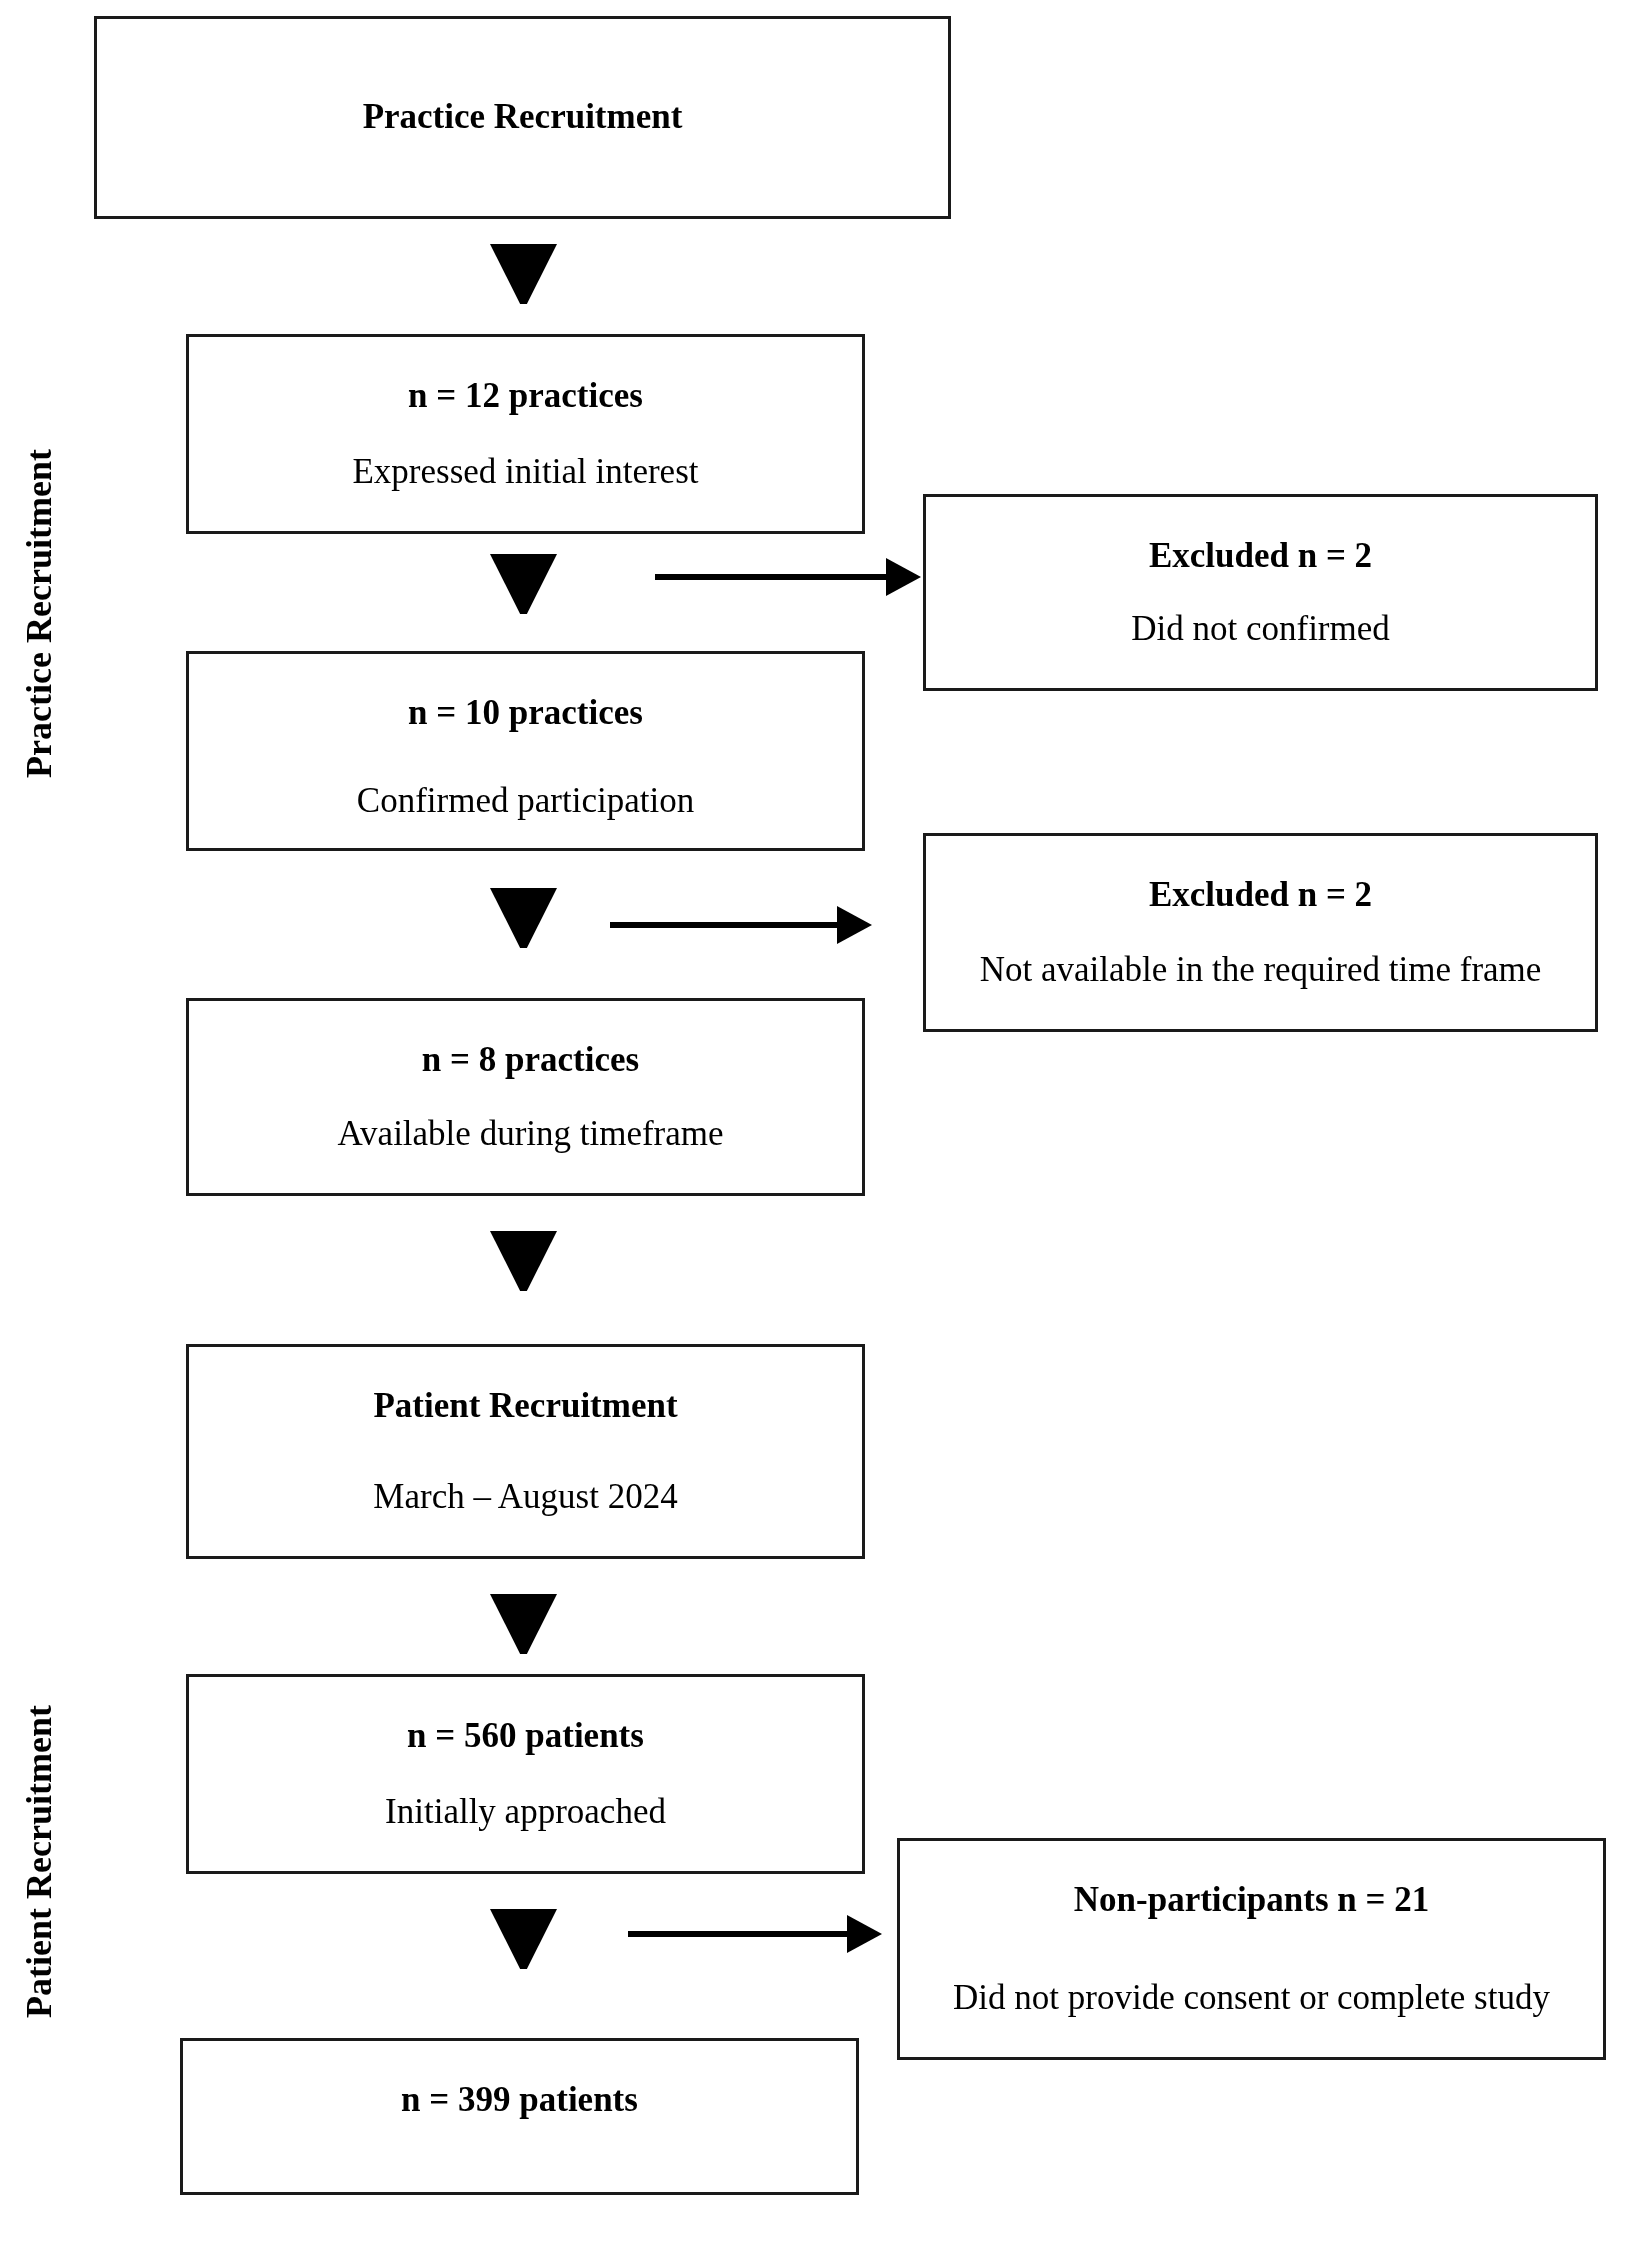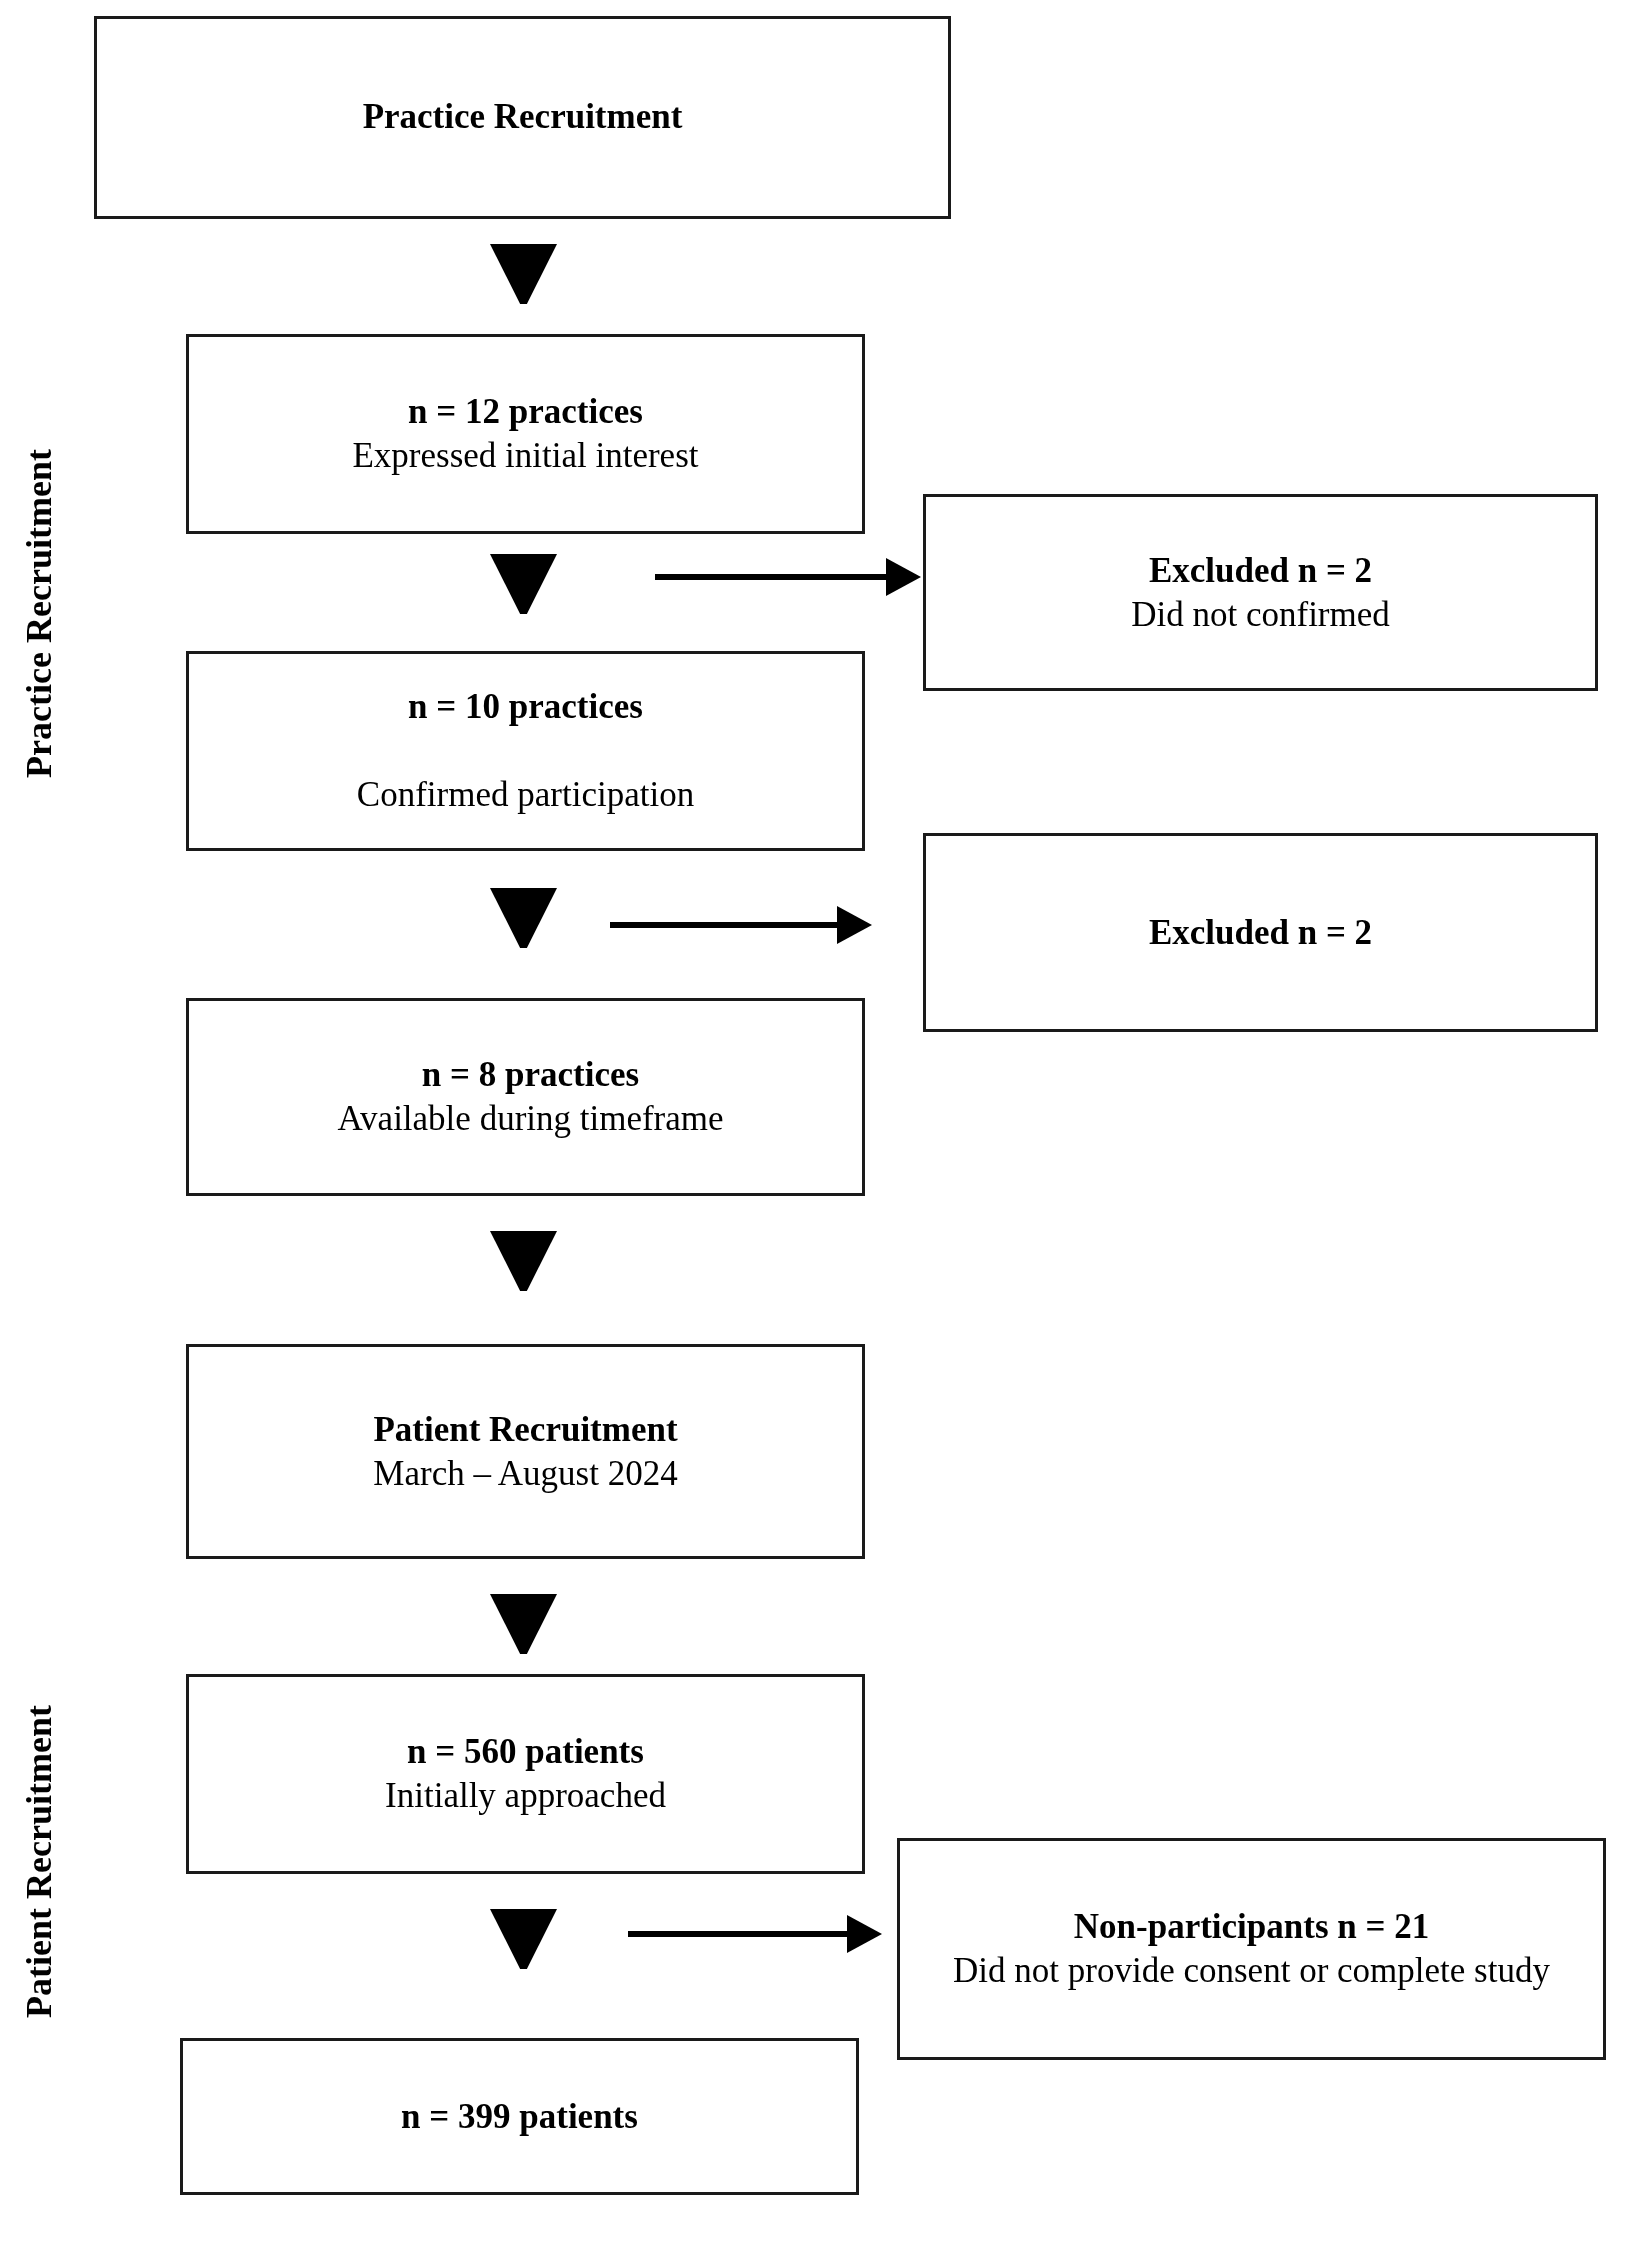--- a/index.html
+++ b/index.html
@@ -16,21 +16,21 @@
 
   
   .node {
     position: absolute;
     box-sizing: border-box;
     background: #ffffff;
     border: 3.8px solid #1a1a1a;
     display: flex;
     flex-direction: column;
     align-items: center;
-    justify-content: center;
+    justify-content: space-between;
     text-align: center;
     padding: 37px 15px;
   }
   .node.single { justify-content: center; }
   .node .line { font-size: 35px; line-height: 1.25; }
   .node .t { font-weight: bold; }
 
   #nb-practice-title { left: 94px;  top: 15.7px;   width: 857px; height: 203px; }
   #nb-n12            { left: 186px;  top: 334px;  width: 679px; height: 200px; }
   #nb-excluded1      { left: 923px; top: 494px;  width: 675px; height: 197px; }
@@ -113,20 +113,21 @@
     <div class="line">Did not confirmed</div>
   </div>
 
   <div class="node" id="nb-n10">
     <div class="line t">n = 10 practices</div>
     <div class="line">Confirmed participation</div>
   </div>
 
   <div class="node" id="nb-excluded2">
     <div class="line t">Excluded n = 2</div>
+    <div class="line">Not available in the required time frame</div>
   </div>
 
   <div class="node" id="nb-n8">
     <div class="line t">n = 8 practices</div>
     <div class="line">Available during timeframe</div>
   </div>
 
   <div class="node" id="nb-patient-title">
     <div class="line t">Patient Recruitment</div>
     <div class="line">March – August 2024</div>

